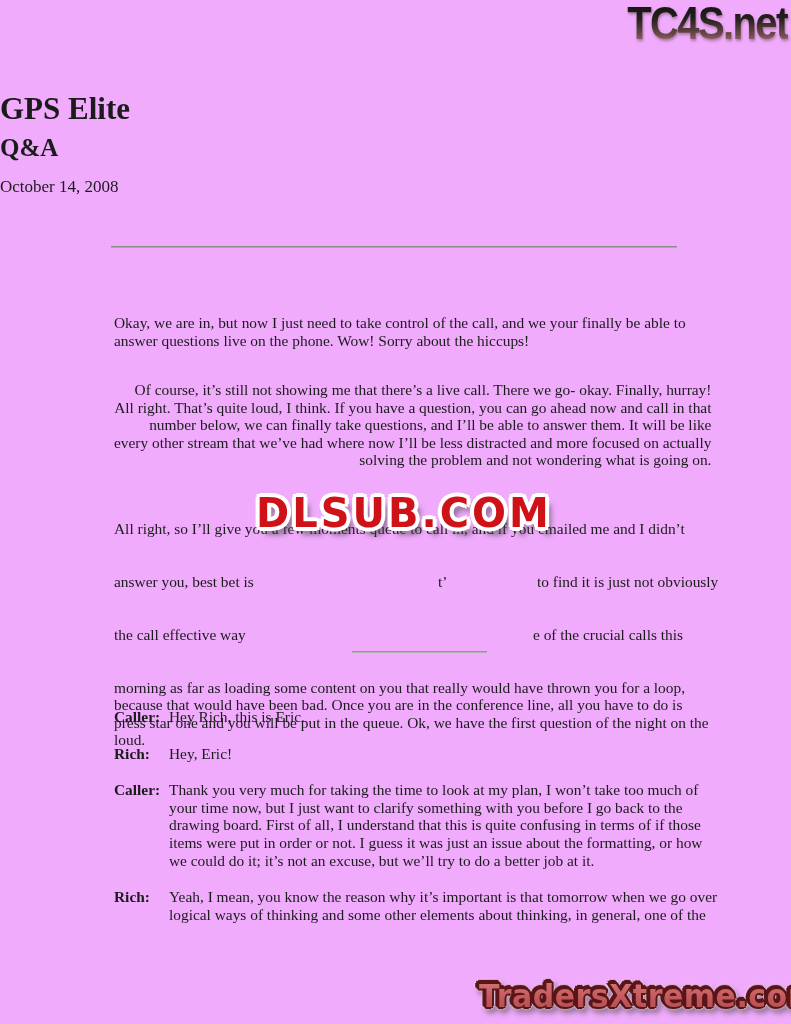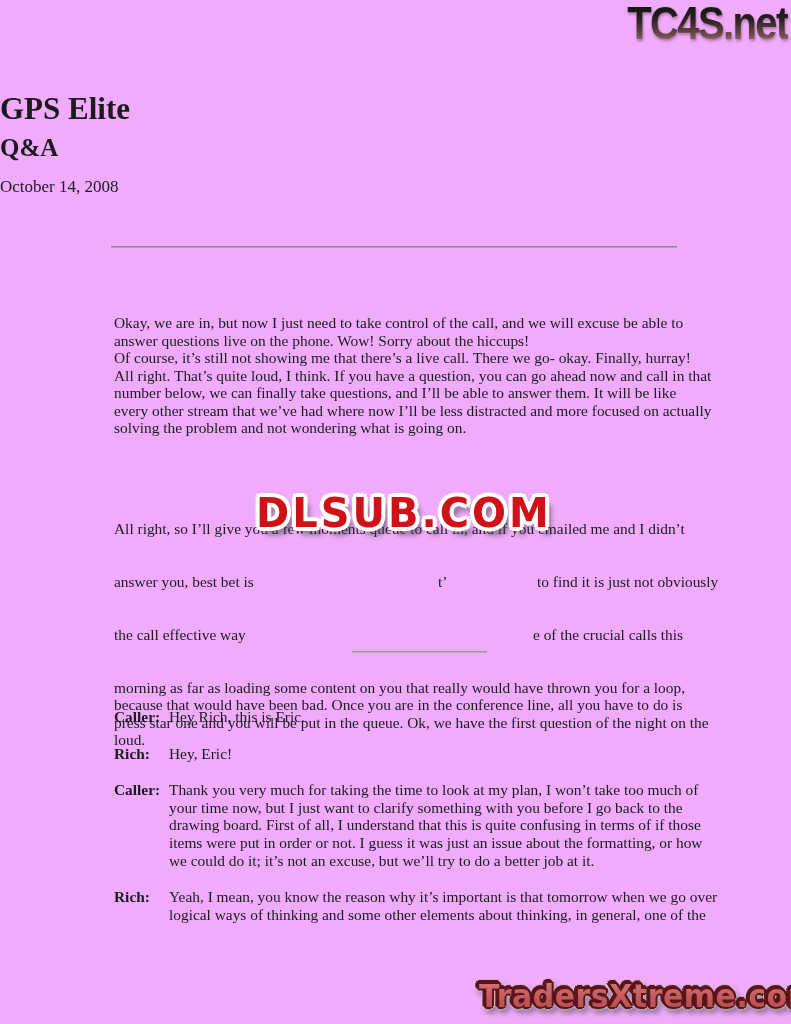--- a/index.html
+++ b/index.html
@@ -20,21 +20,21 @@
   }
   
   .title,.subtitle,.date{position:absolute;left:0;width:100%;white-space:pre;}
   .title{top:92px;font-size:31px;font-weight:bold;line-height:34px;}
   .subtitle{top:134px;font-size:25px;font-weight:bold;line-height:28px;}
   .date{top:177px;font-size:17px;line-height:20px;}
   .hr-main{position:absolute;top:246px;left:111px;width:566px;height:2px;
     background:linear-gradient(180deg,#7d7d7d 0%,#b8b8b8 100%);}
   
   .bodytext{position:absolute;left:114px;font-size:15.4px;line-height:17.6px;white-space:pre;}
-  .p1{top:314px;} .p2{top:349px;} .p3{top:485px;}
+  .p1{top:314px;} .p2{top:381px;text-align:right;} .p3{top:485px;}
   .pline{position:relative;height:17.6px;white-space:pre;}
   .frag{white-space:pre;text-align:center;}
   .p3-l2-mid{position:absolute;left:324px;top:0;}
   .p3-l2-right{position:absolute;left:423px;top:0;}
   .p3-l3-right{position:absolute;left:419px;top:0;}
   
   .wm-center{
     position:absolute;left:256px;top:490px;
     font-family:"DejaVu Sans", sans-serif;font-weight:bold;font-size:40px;line-height:44px;
     letter-spacing:3px;color:#cf1118;transform:scaleY(1.02);transform-origin:top left;
@@ -71,21 +71,21 @@
 <div class="page">
 
   <div class="logo">TC4S.net</div>
 
   <div class="title">GPS Elite</div>
   <div class="subtitle">Q&amp;A</div>
   <div class="date">October 14, 2008</div>
 
   <div class="hr-main"></div>
 
-  <div class="bodytext p1">Okay, we are in, but now I just need to take control of the call, and we will excuse be able to
+  <div class="bodytext p1">Okay, we are in, but now I just need to take control of the call, and we your finally be able to
 answer questions live on the phone. Wow! Sorry about the hiccups!</div>
 
   <div class="bodytext p2">Of course, it’s still not showing me that there’s a live call. There we go- okay. Finally, hurray!
 All right. That’s quite loud, I think. If you have a question, you can go ahead now and call in that
 number below, we can finally take questions, and I’ll be able to answer them. It will be like
 every other stream that we’ve had where now I’ll be less distracted and more focused on actually
 solving the problem and not wondering what is going on.</div>
 
   <div class="bodytext p3">
     <div class="pline">All right, so I’ll give you a few moments queue to call in, and if you emailed me and I didn’t</div>

